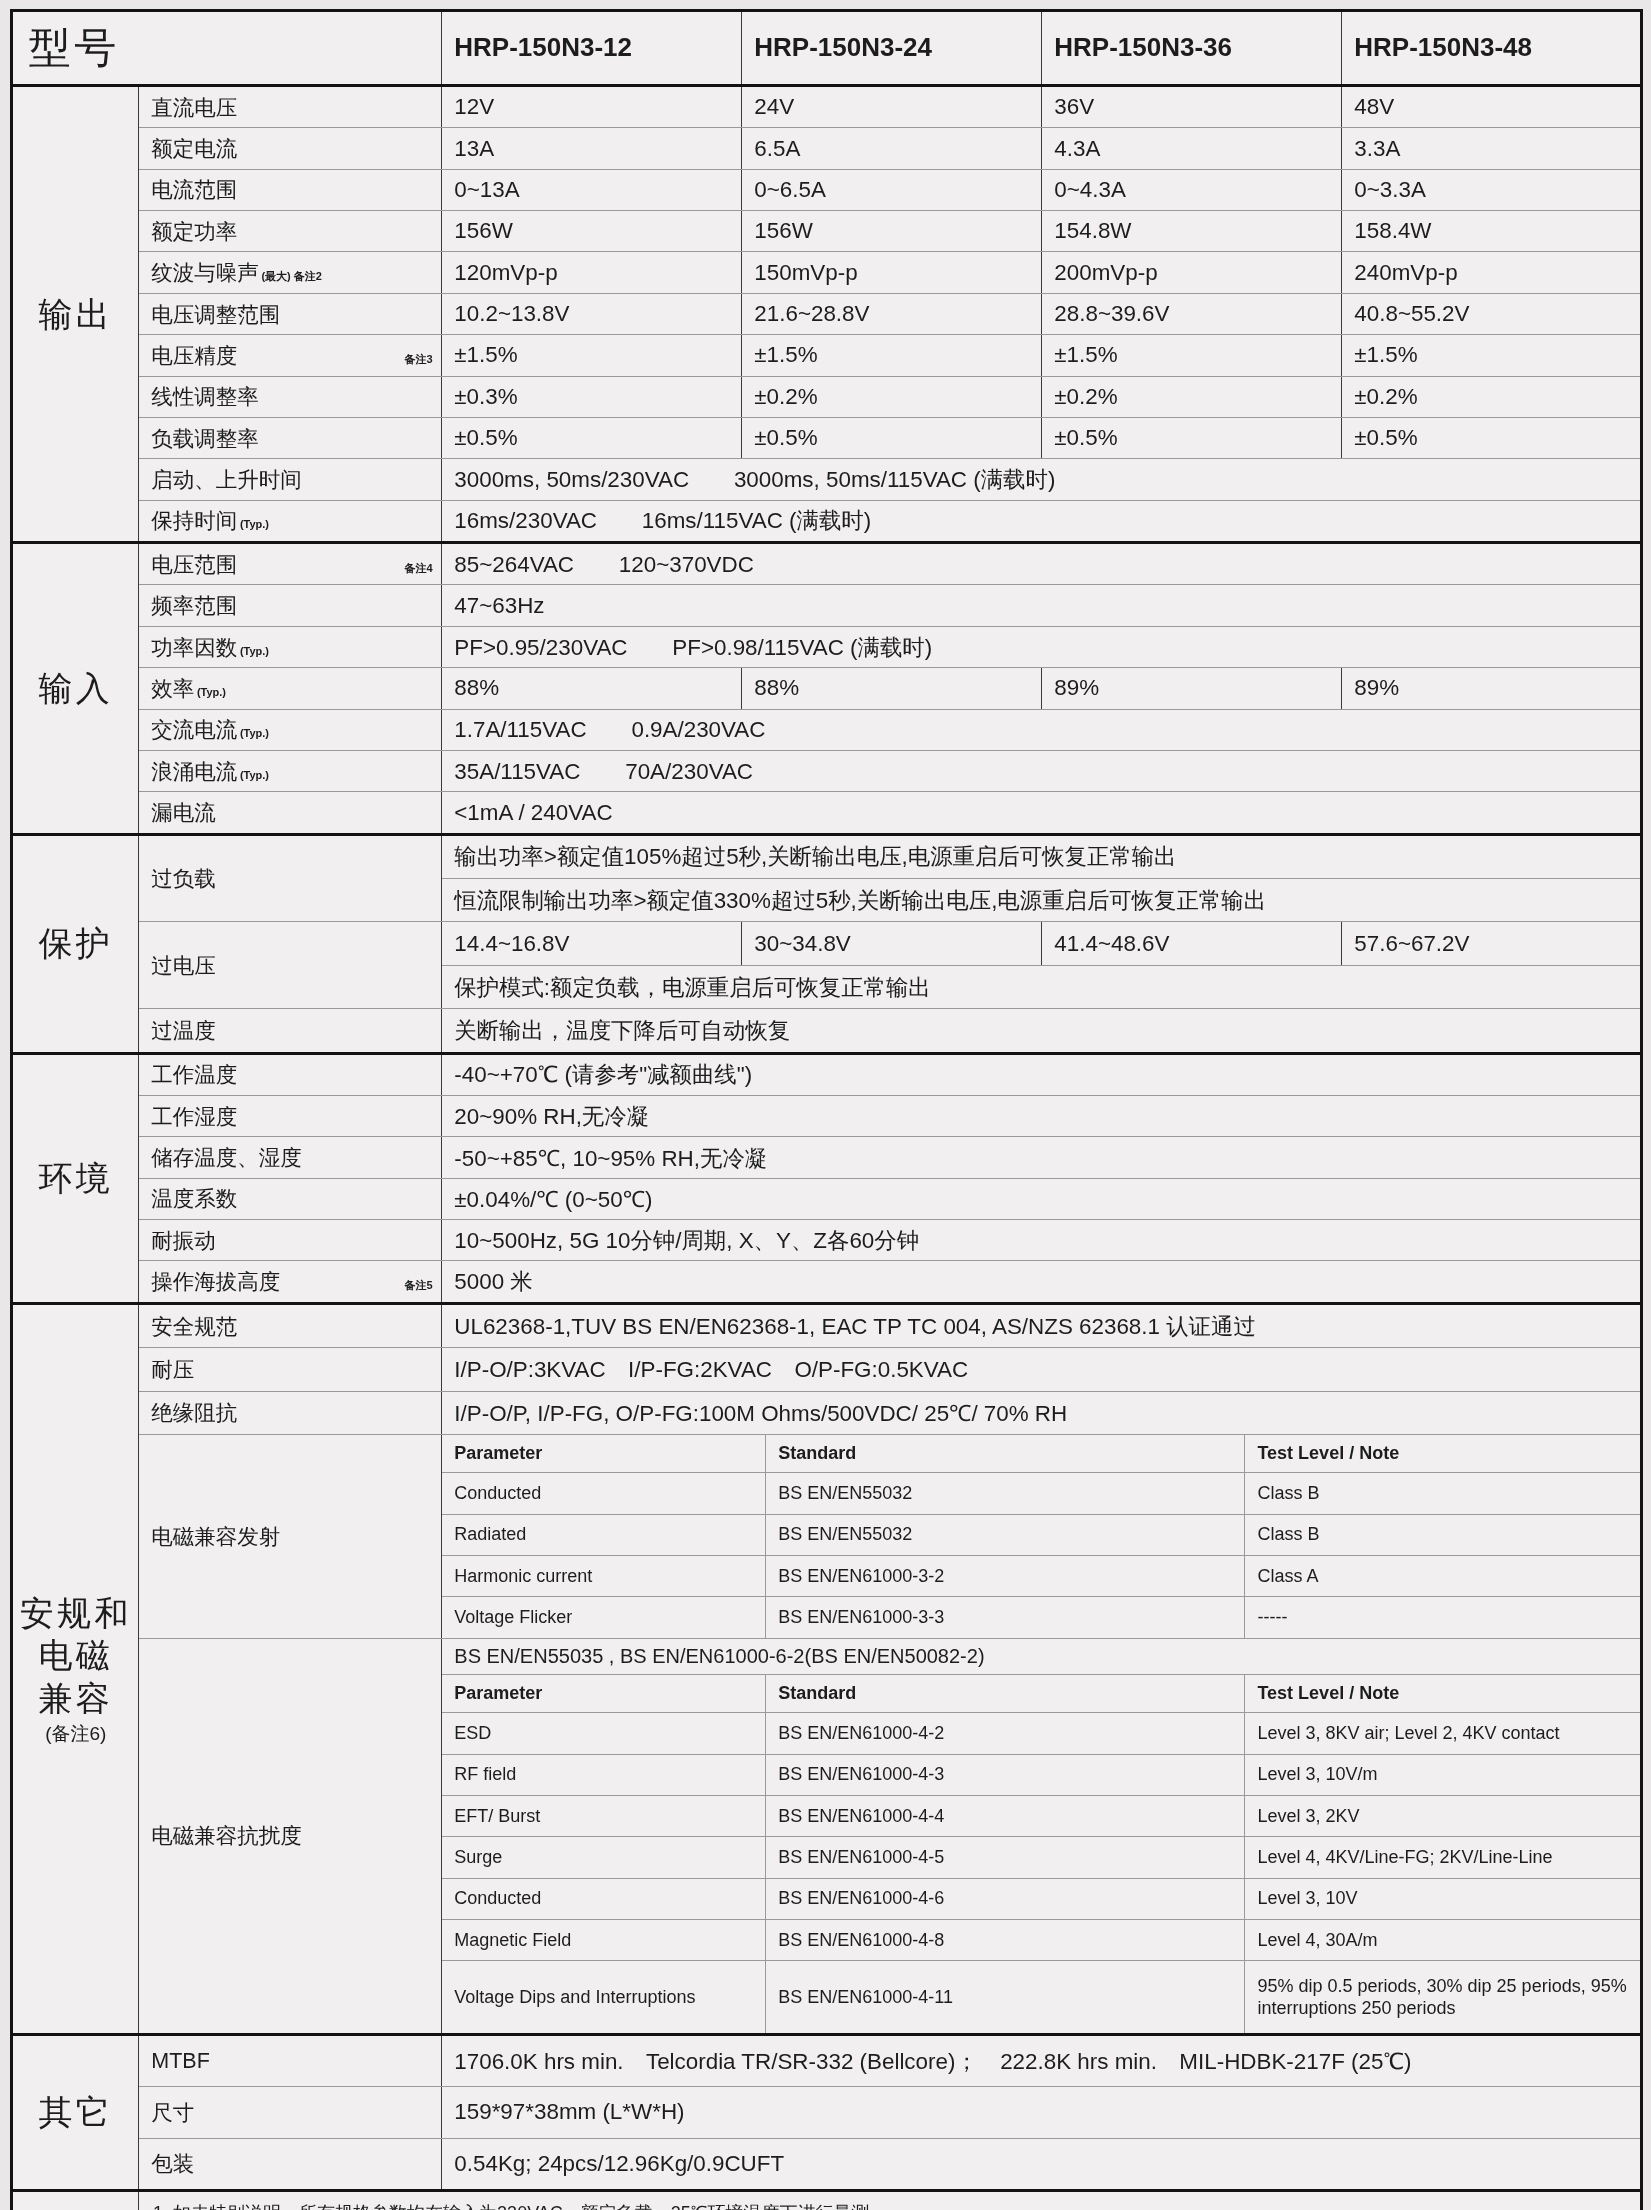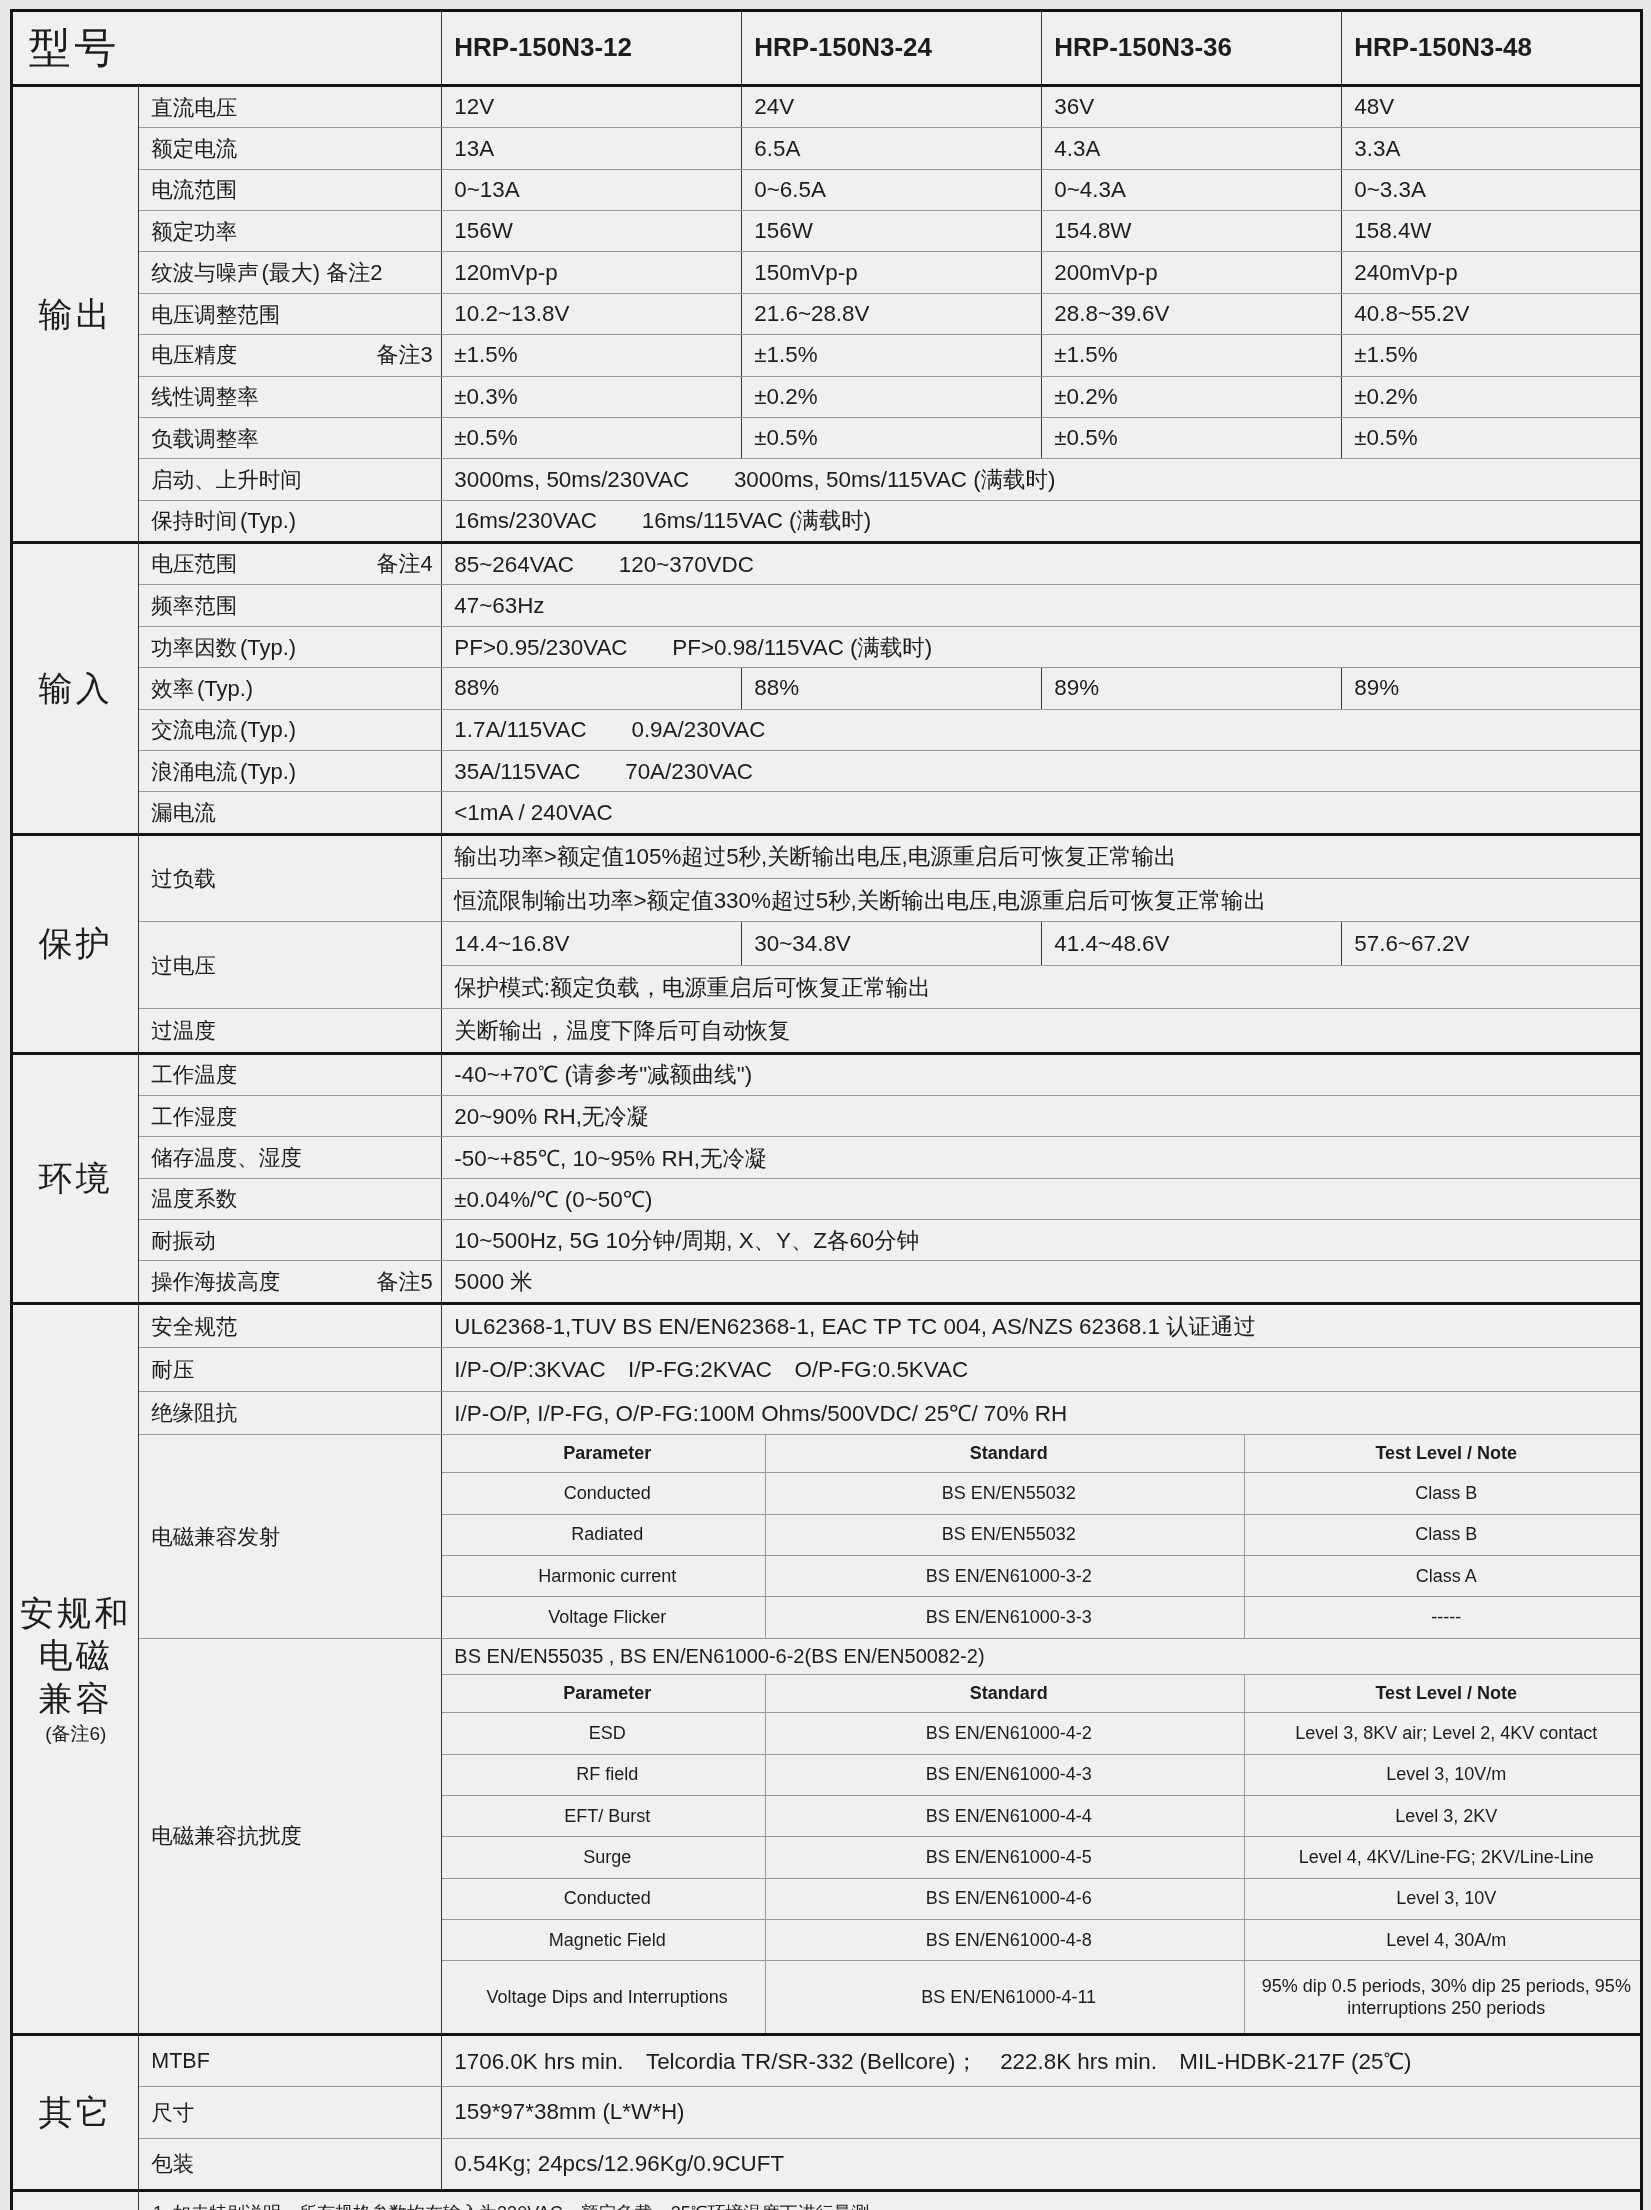--- a/index.html
+++ b/index.html
@@ -41,28 +41,28 @@
   td.sec .sub-note { font-size:19px; letter-spacing:0; display:block; margin-top:3px; }
   tr.h-row td {
     height:69px;
     border-bottom:3.4px solid #131313;
     font-size:26px;
     font-weight:bold;
   }
   tr.h-row td.model-lab { font-weight:normal; font-size:42px; letter-spacing:3.4px; padding-left:15.5px; }
   td.plab { font-size:21.5px; }
   td.plab .lwrap { display:flex; align-items:baseline; width:100%; }
-  td.plab .pnote { font-size:22px; }
+  td.plab .pnote { font-size:11px;font-weight:bold; }
   td.plab .pnote.right { margin-left:auto; padding-right:3.4px; }
   td.plab .pnote.inline { margin-left:2.6px; }
   td.val { font-size:22.4px; }
   tr.r44 td { height:37px; }
   tr.r46 td { height:39px; }
   tr.r56 td { height:47px; }
-  td.emcwrap { padding:0; vertical-align:top;text-align:center; }
+  td.emcwrap { padding:0; vertical-align:top; }
   table.emc { width:100%; border-collapse:collapse; table-layout:fixed; }
   table.emc td {
     border:0.9px solid #9a9a9a;
     font-size:18px;
     height:37px;
     padding:1.7px 5.2px 1.7px 12px;
   }
   table.emc tr:first-child td { border-top:none; }
   table.emc tr:last-child td { border-bottom:none; }
   table.emc td:first-child { border-left:none; }

